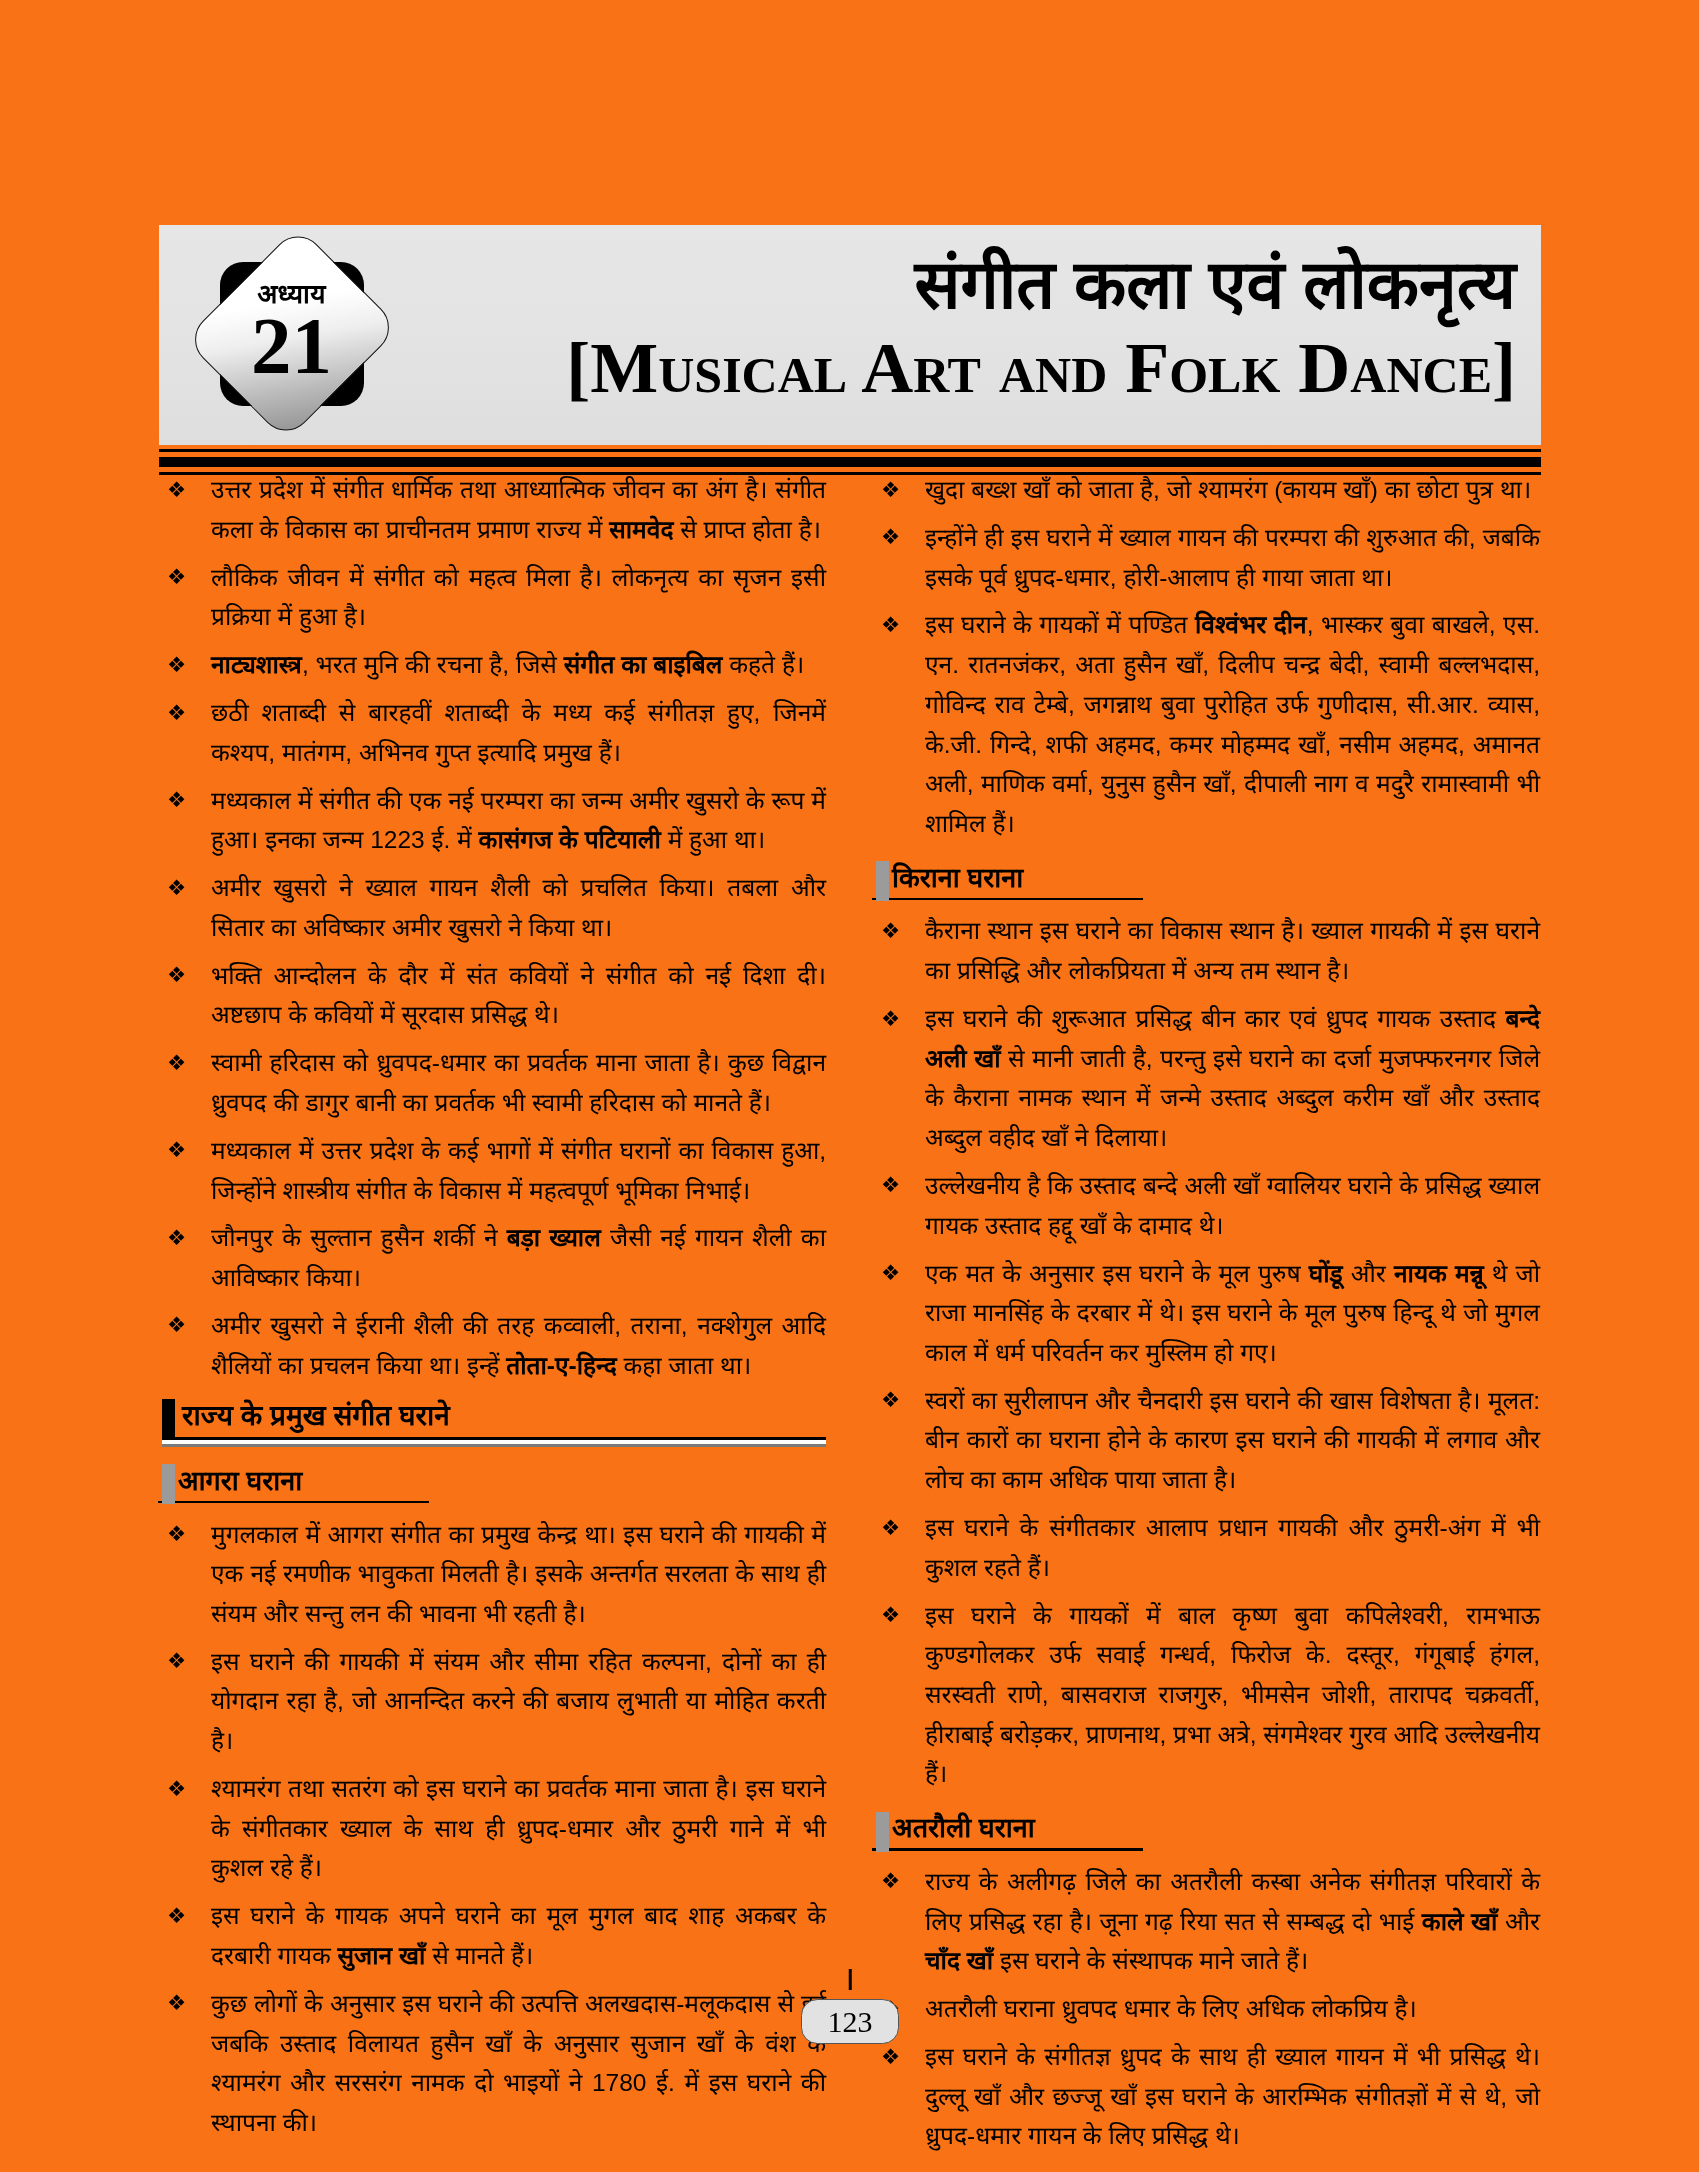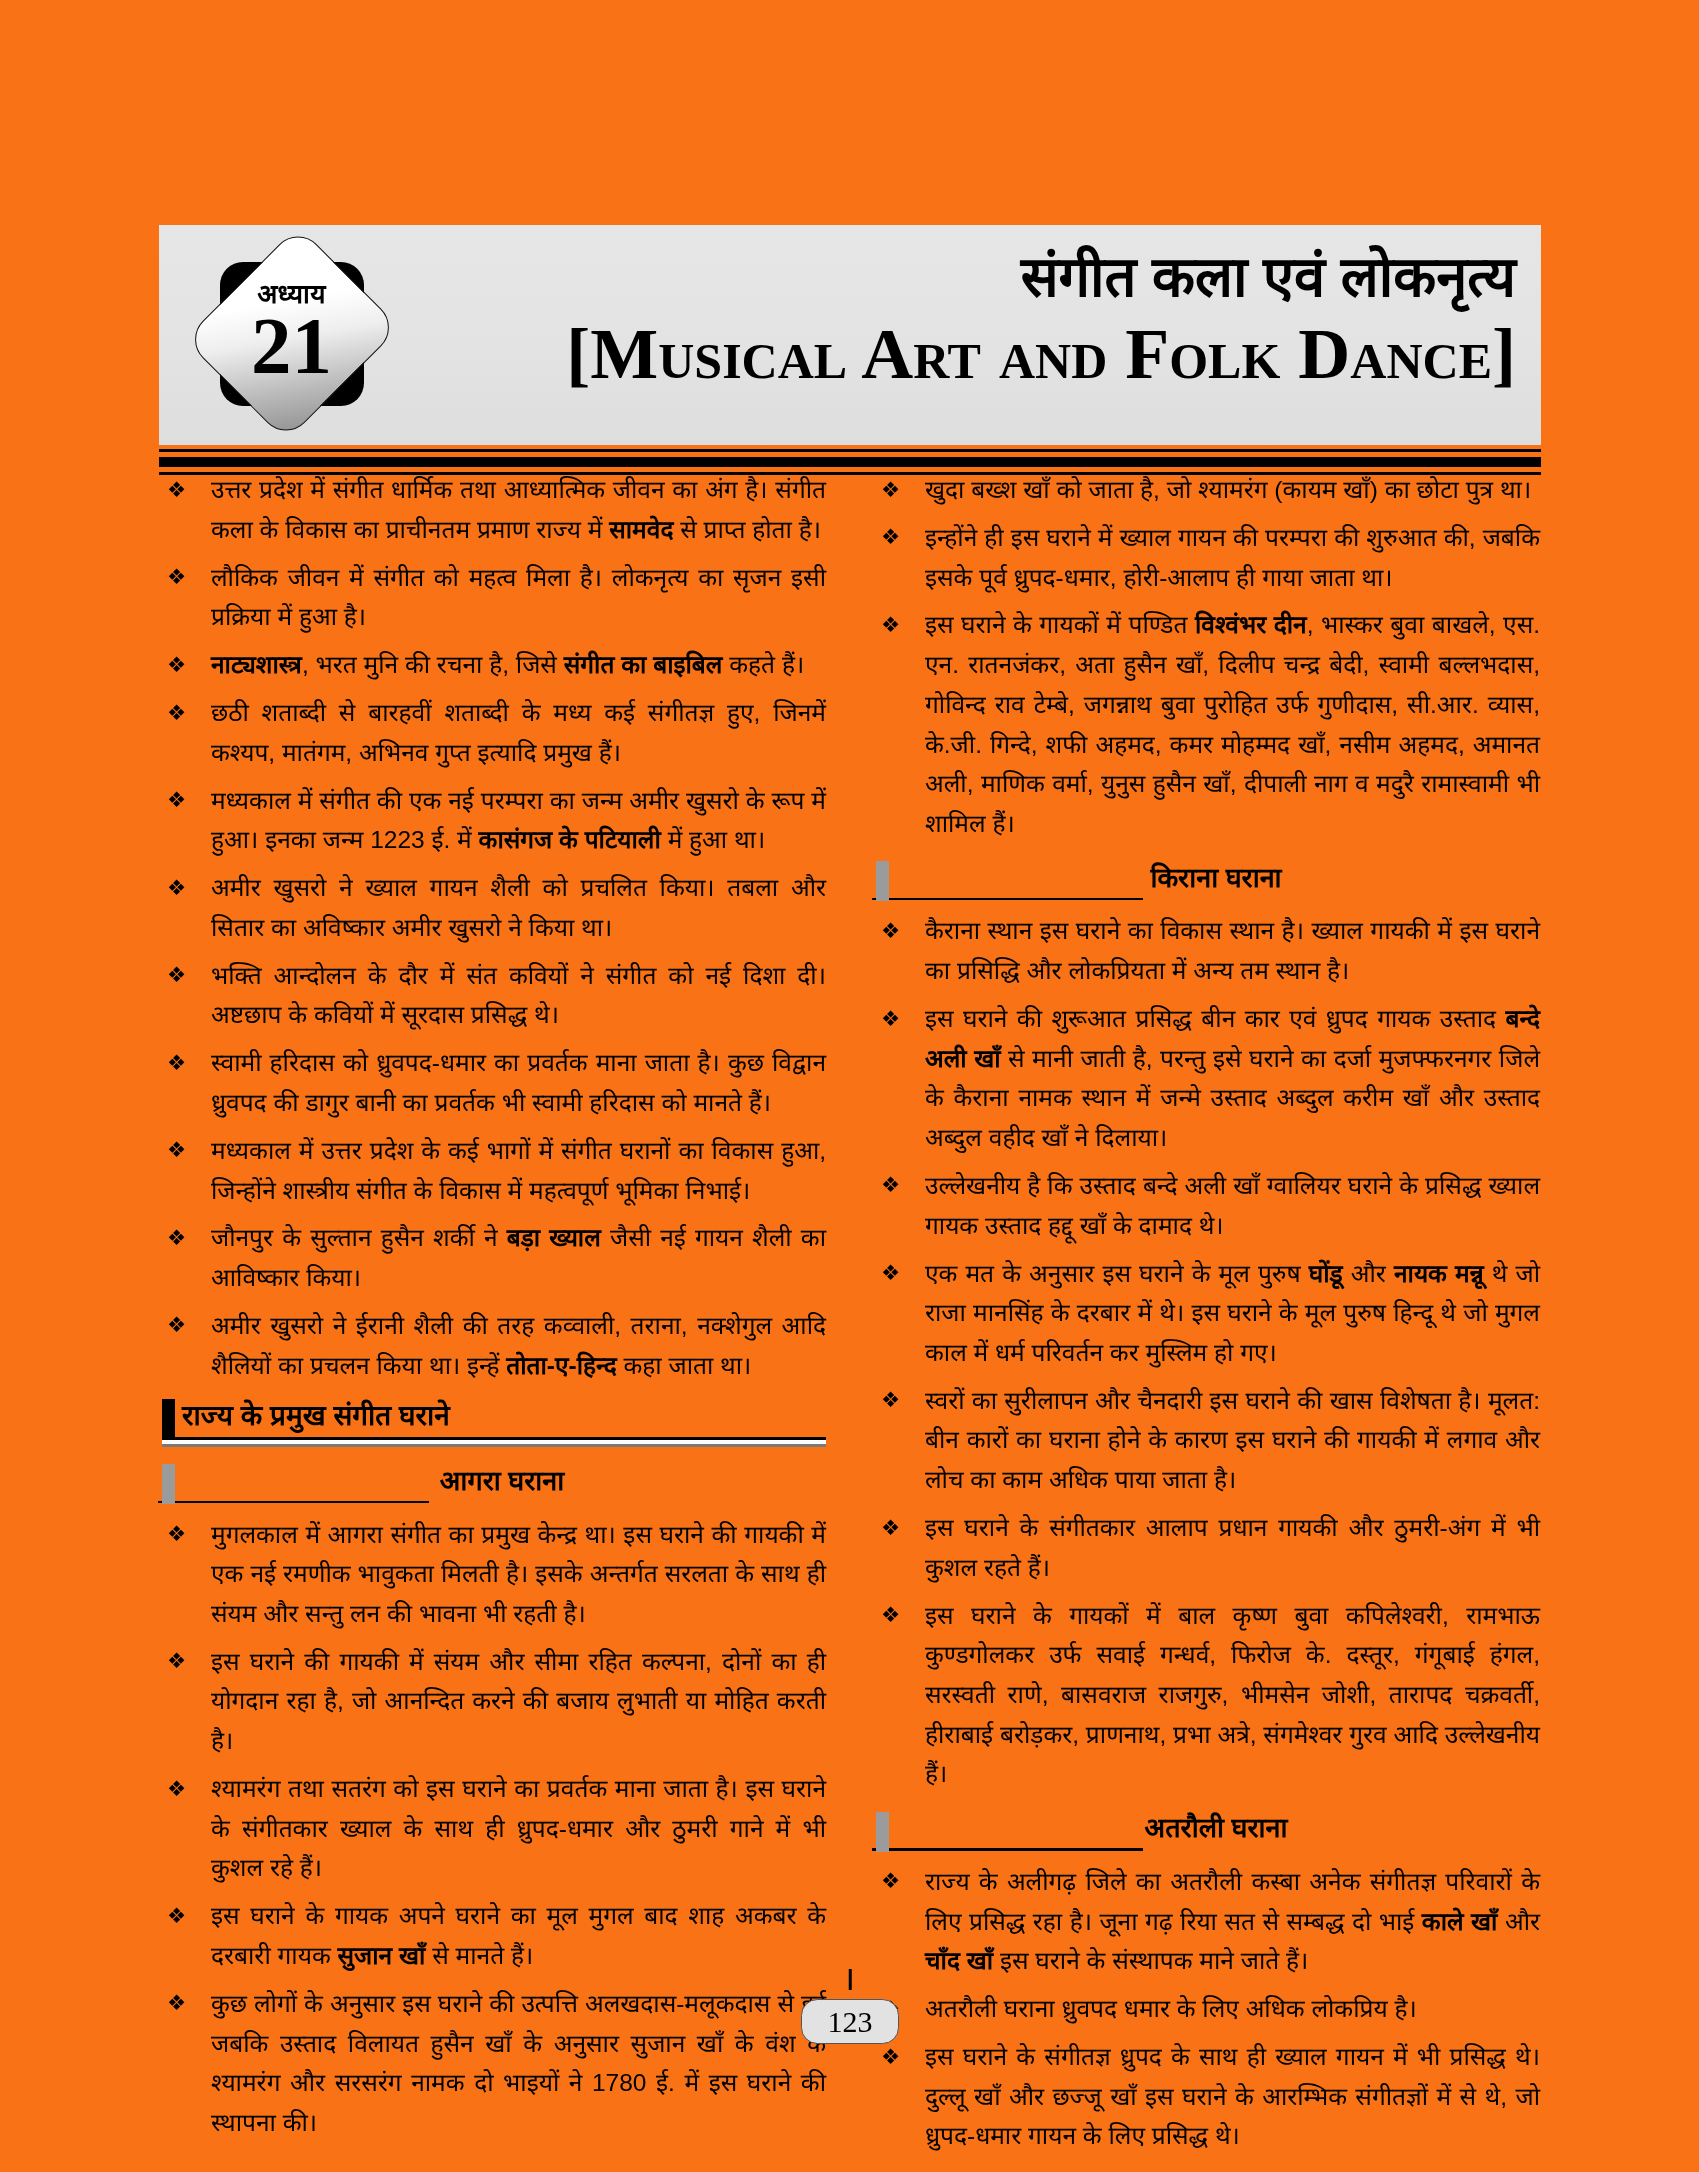--- a/index.html
+++ b/index.html
@@ -87,21 +87,21 @@
   .header-titles {
     position: absolute;
     right: 25px;
     top: 19px;
     width: 982px;
     text-align: right;
   }
   .title-hi {
     font-family: "Liberation Sans", "DejaVu Sans", sans-serif;
     font-weight: bold;
-    font-size: 56px;
+    font-size: 68px;
     line-height: 1.18;
     color: #000;
     white-space: nowrap;
   }
   .title-en {
     font-family: "Liberation Serif", "DejaVu Serif", serif;
     font-weight: bold;
     font-size: 72px;
     line-height: 1.12;
     color: #000;
@@ -207,21 +207,20 @@
     border-bottom: 3.1px solid #7a7a7a;
     height: 3.8px;
     box-sizing: content-box;
     background: #fff;
   }
 
   .sub-head {
     position: relative;
     margin: 16.4px 0 11.3px 0;
     padding-left: 16px;
-    text-align: center;
   }
   .sub-head .bar {
     position: absolute;
     left: 0;
     top: 1.3px;
     width: 12.6px;
     height: 40px;
     background: #9b9b9b;
   }
   .sub-head .txt {

